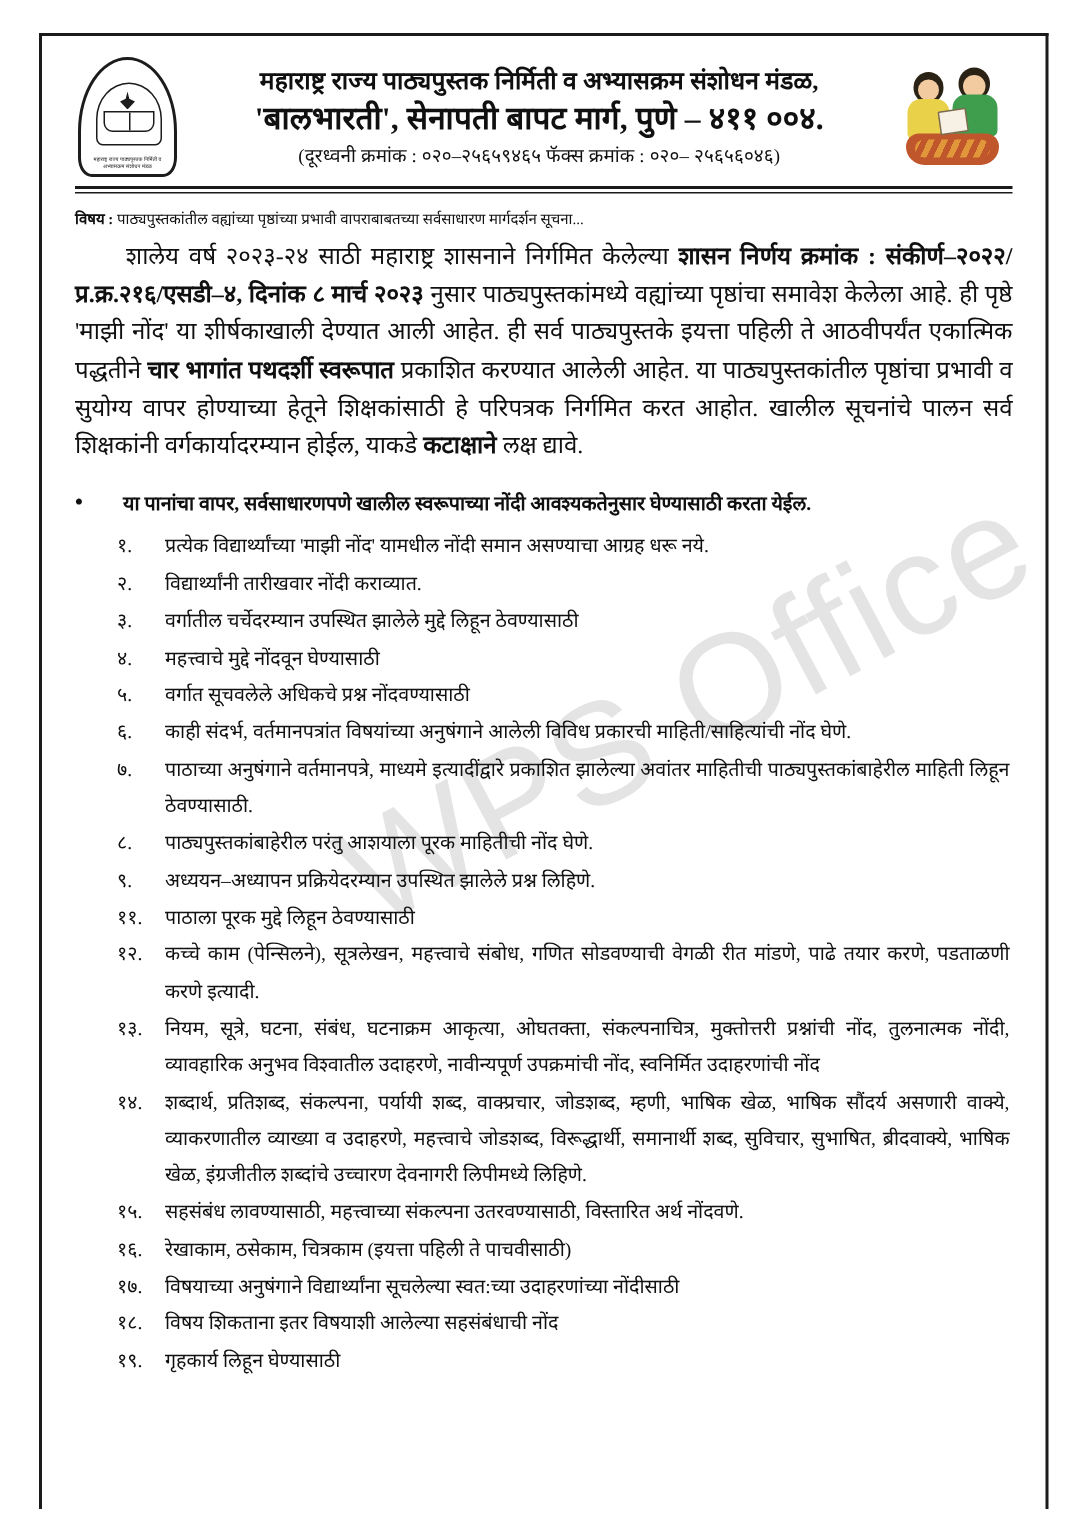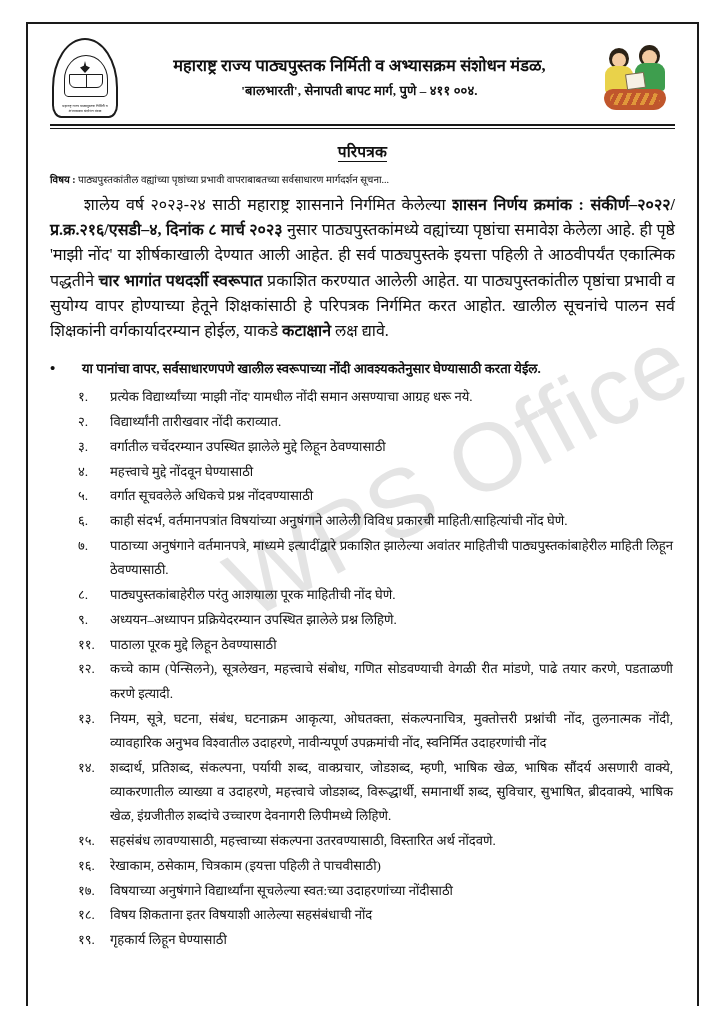--- a/index.html
+++ b/index.html
@@ -124,21 +124,21 @@
     padding: 0 4px;
   }
   .head-line-1 {
     font-size: 16.4px;
     font-weight: 700;
     line-height: 25px;
     letter-spacing: 0.1px;
     white-space: nowrap;
   }
   .head-line-2 {
-    font-size: 13px;
+    font-size: 21px;
     font-weight: 700;
     line-height: 26px;
     letter-spacing: 0.1px;
     white-space: nowrap;
   }
   .head-line-3 {
     font-size: 12.6px;
     font-weight: 400;
     line-height: 24px;
     letter-spacing: 0.1px;
@@ -316,40 +316,38 @@
         <div class="shield"></div>
         <div class="inner"></div>
         <div class="lamp"></div>
         <div class="book"></div>
         <div class="motto">महाराष्ट्र राज्य पाठ्यपुस्तक निर्मिती व अभ्यासक्रम संशोधन मंडळ</div>
       </div>
 
       <div class="head-text">
         <div class="head-line-1">महाराष्ट्र राज्य पाठ्यपुस्तक निर्मिती व अभ्यासक्रम संशोधन मंडळ,</div>
         <div class="head-line-2">'बालभारती', सेनापती बापट मार्ग, पुणे – ४११ ००४.</div>
+        <div class="head-line-3">(दूरध्वनी क्रमांक : ०२०–२५६५९४६५ फॅक्स क्रमांक : ०२०– २५६५६०४६)</div>
       </div>
 
       <div class="kids">
         <div class="boy-head"></div>
         <div class="boy-face"></div>
         <div class="girl-head"></div>
         <div class="girl-face"></div>
         <div class="boy-body"></div>
         <div class="girl-body"></div>
         <div class="legs"></div>
         <div class="book-prop"></div>
       </div>
     </div>
 
     <div class="rule-thick"></div>
     <div class="rule-thin"></div>
 
-    <div class="doc-title">
-      <span class="u">परिपत्रक</span>
-    </div>
 
     <div class="subject-row">
       <span class="subject-label">विषय :</span>
       <span>पाठ्यपुस्तकांतील वह्यांच्या पृष्ठांच्या प्रभावी वापराबाबतच्या सर्वसाधारण मार्गदर्शन सूचना...</span>
     </div>
 
     <p class="para"><span>शालेय वर्ष २०२३-२४ साठी महाराष्ट्र शासनाने निर्गमित केलेल्या </span><b>शासन निर्णय क्रमांक : संकीर्ण–२०२२/प्र.क्र.२१६/एसडी–४, दिनांक ८ मार्च २०२३</b><span> नुसार पाठ्यपुस्तकांमध्ये वह्यांच्या पृष्ठांचा समावेश केलेला आहे. ही पृष्ठे 'माझी नोंद' या शीर्षकाखाली देण्यात आली आहेत. ही सर्व पाठ्यपुस्तके इयत्ता पहिली ते आठवीपर्यंत एकात्मिक पद्धतीने </span><b>चार भागांत पथदर्शी स्वरूपात</b><span> प्रकाशित करण्यात आलेली आहेत. या पाठ्यपुस्तकांतील पृष्ठांचा प्रभावी व सुयोग्य वापर होण्याच्या हेतूने शिक्षकांसाठी हे परिपत्रक निर्गमित करत आहोत. खालील सूचनांचे पालन सर्व शिक्षकांनी वर्गकार्यादरम्यान होईल, याकडे </span><b>कटाक्षाने</b><span> लक्ष द्यावे.</span></p>
 
     <div class="lead">
       <span class="dot">•</span>

